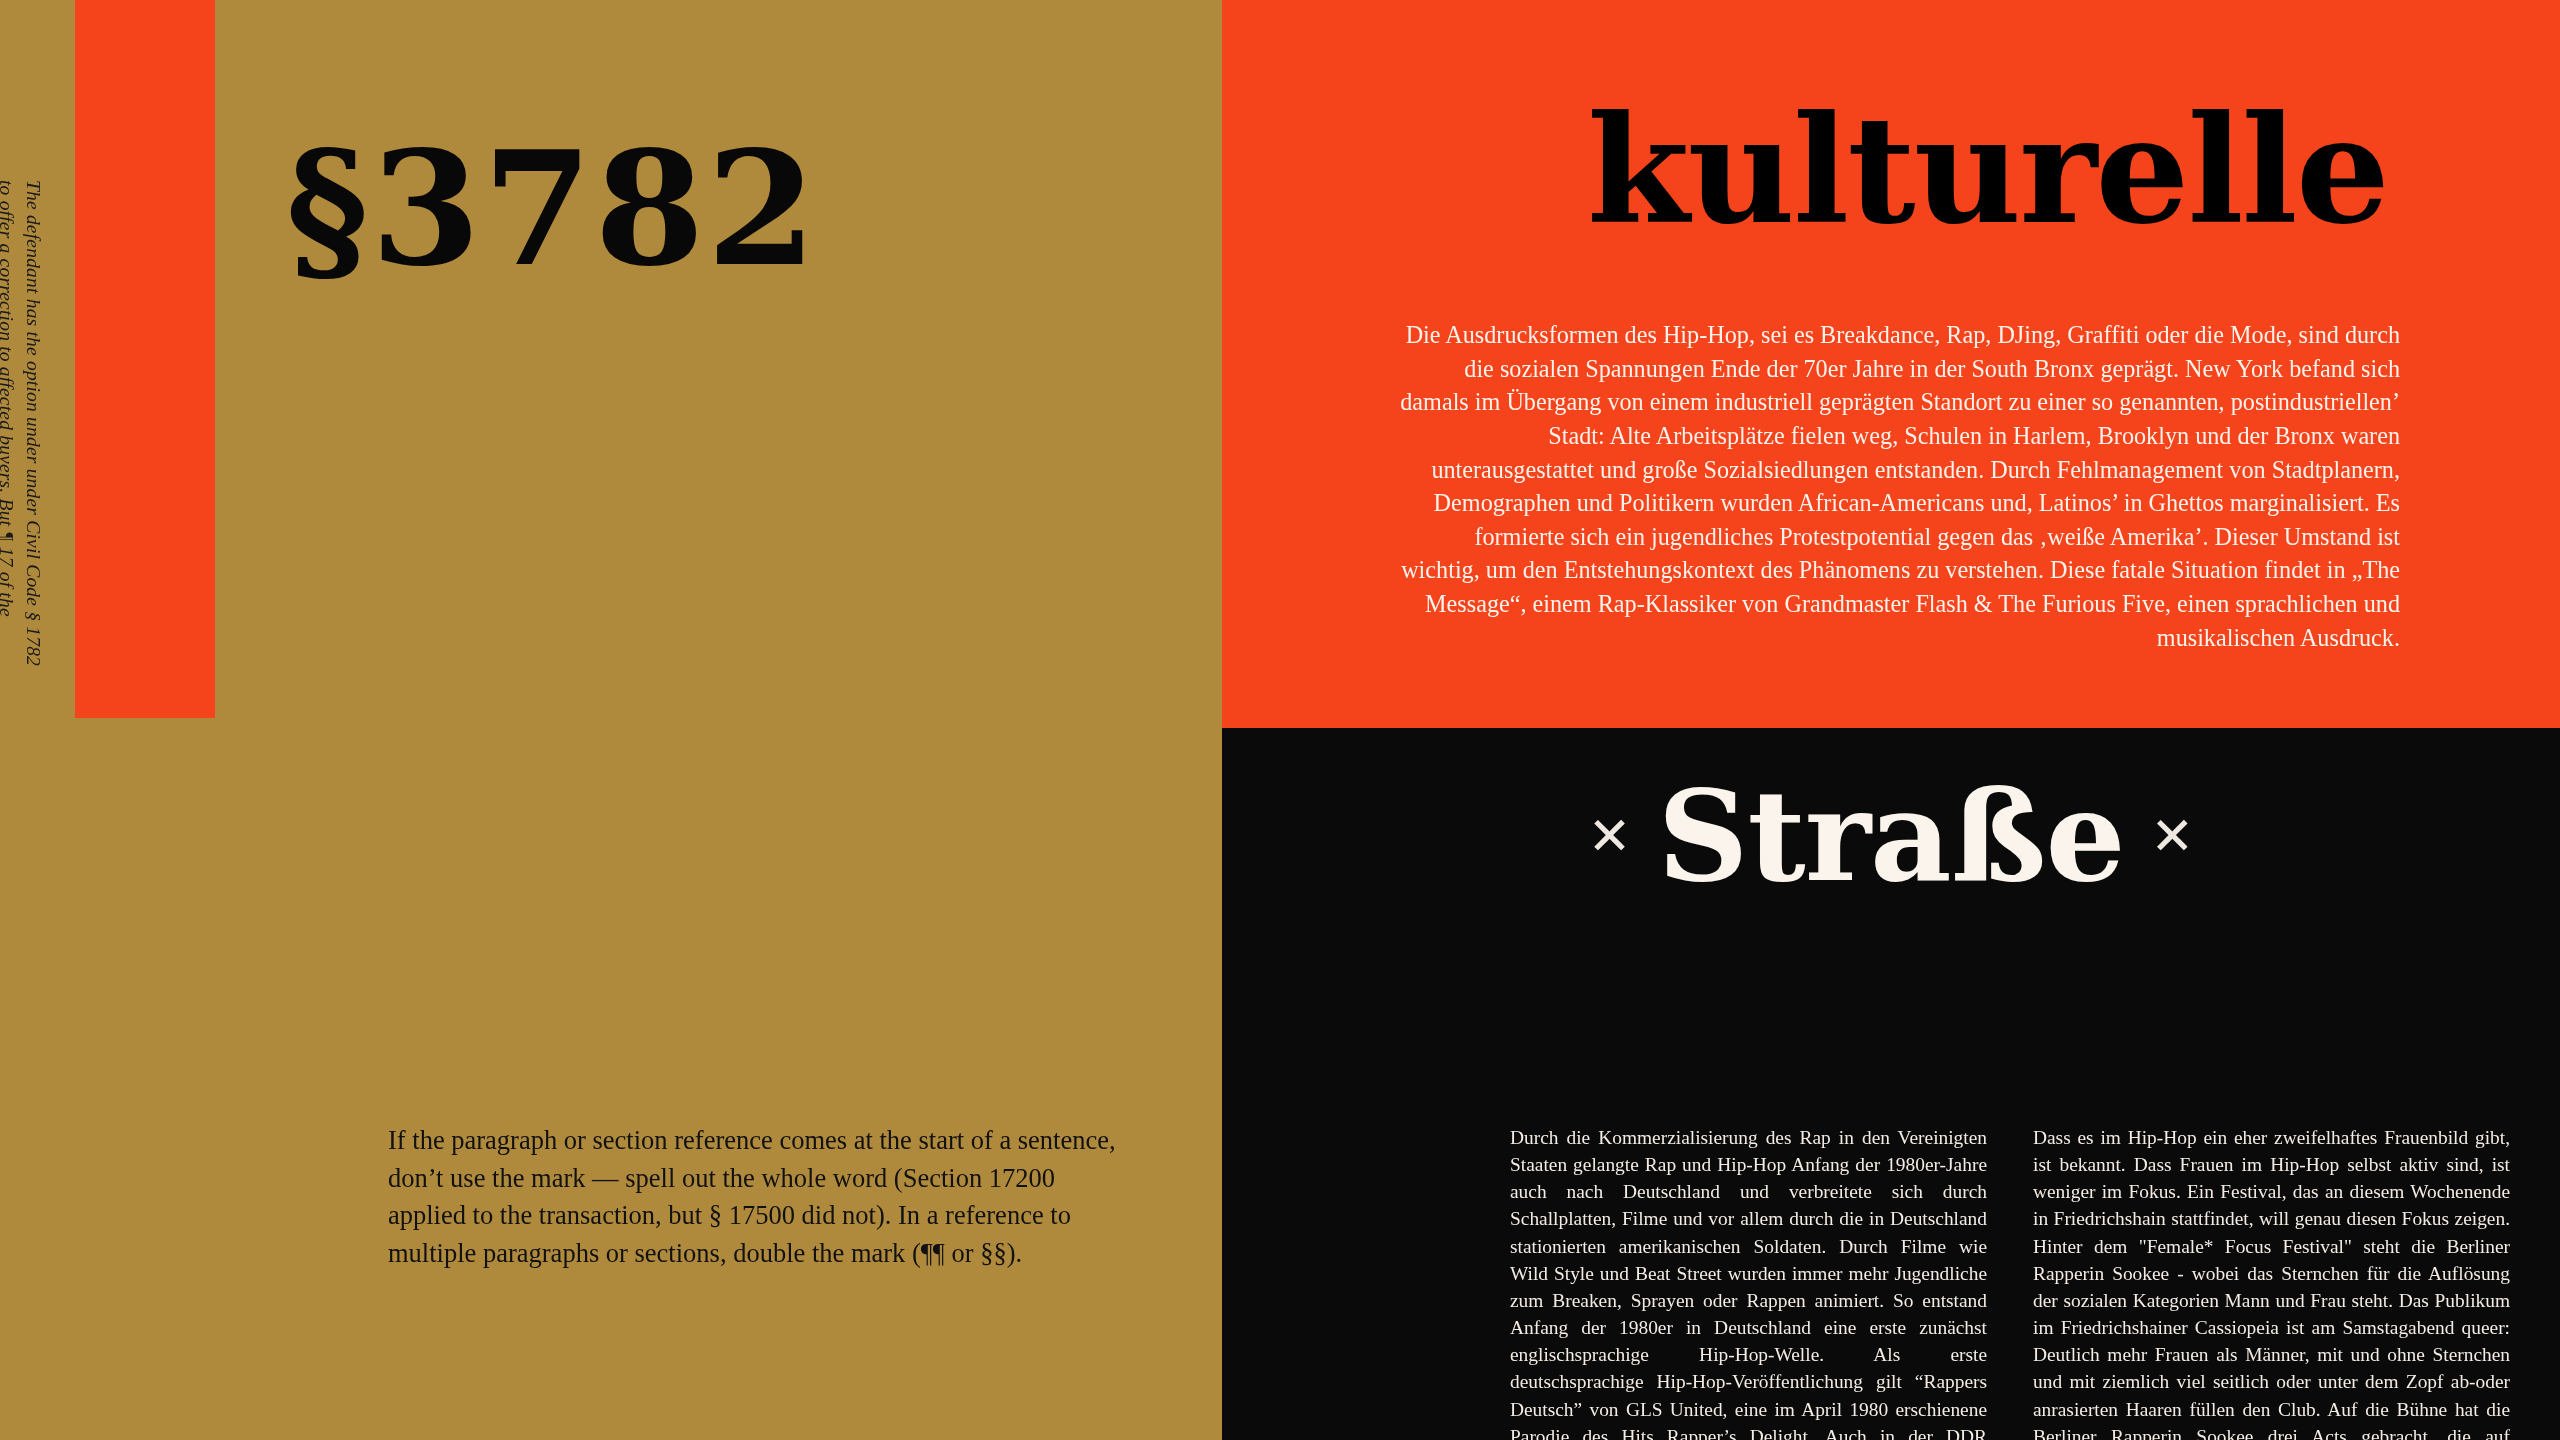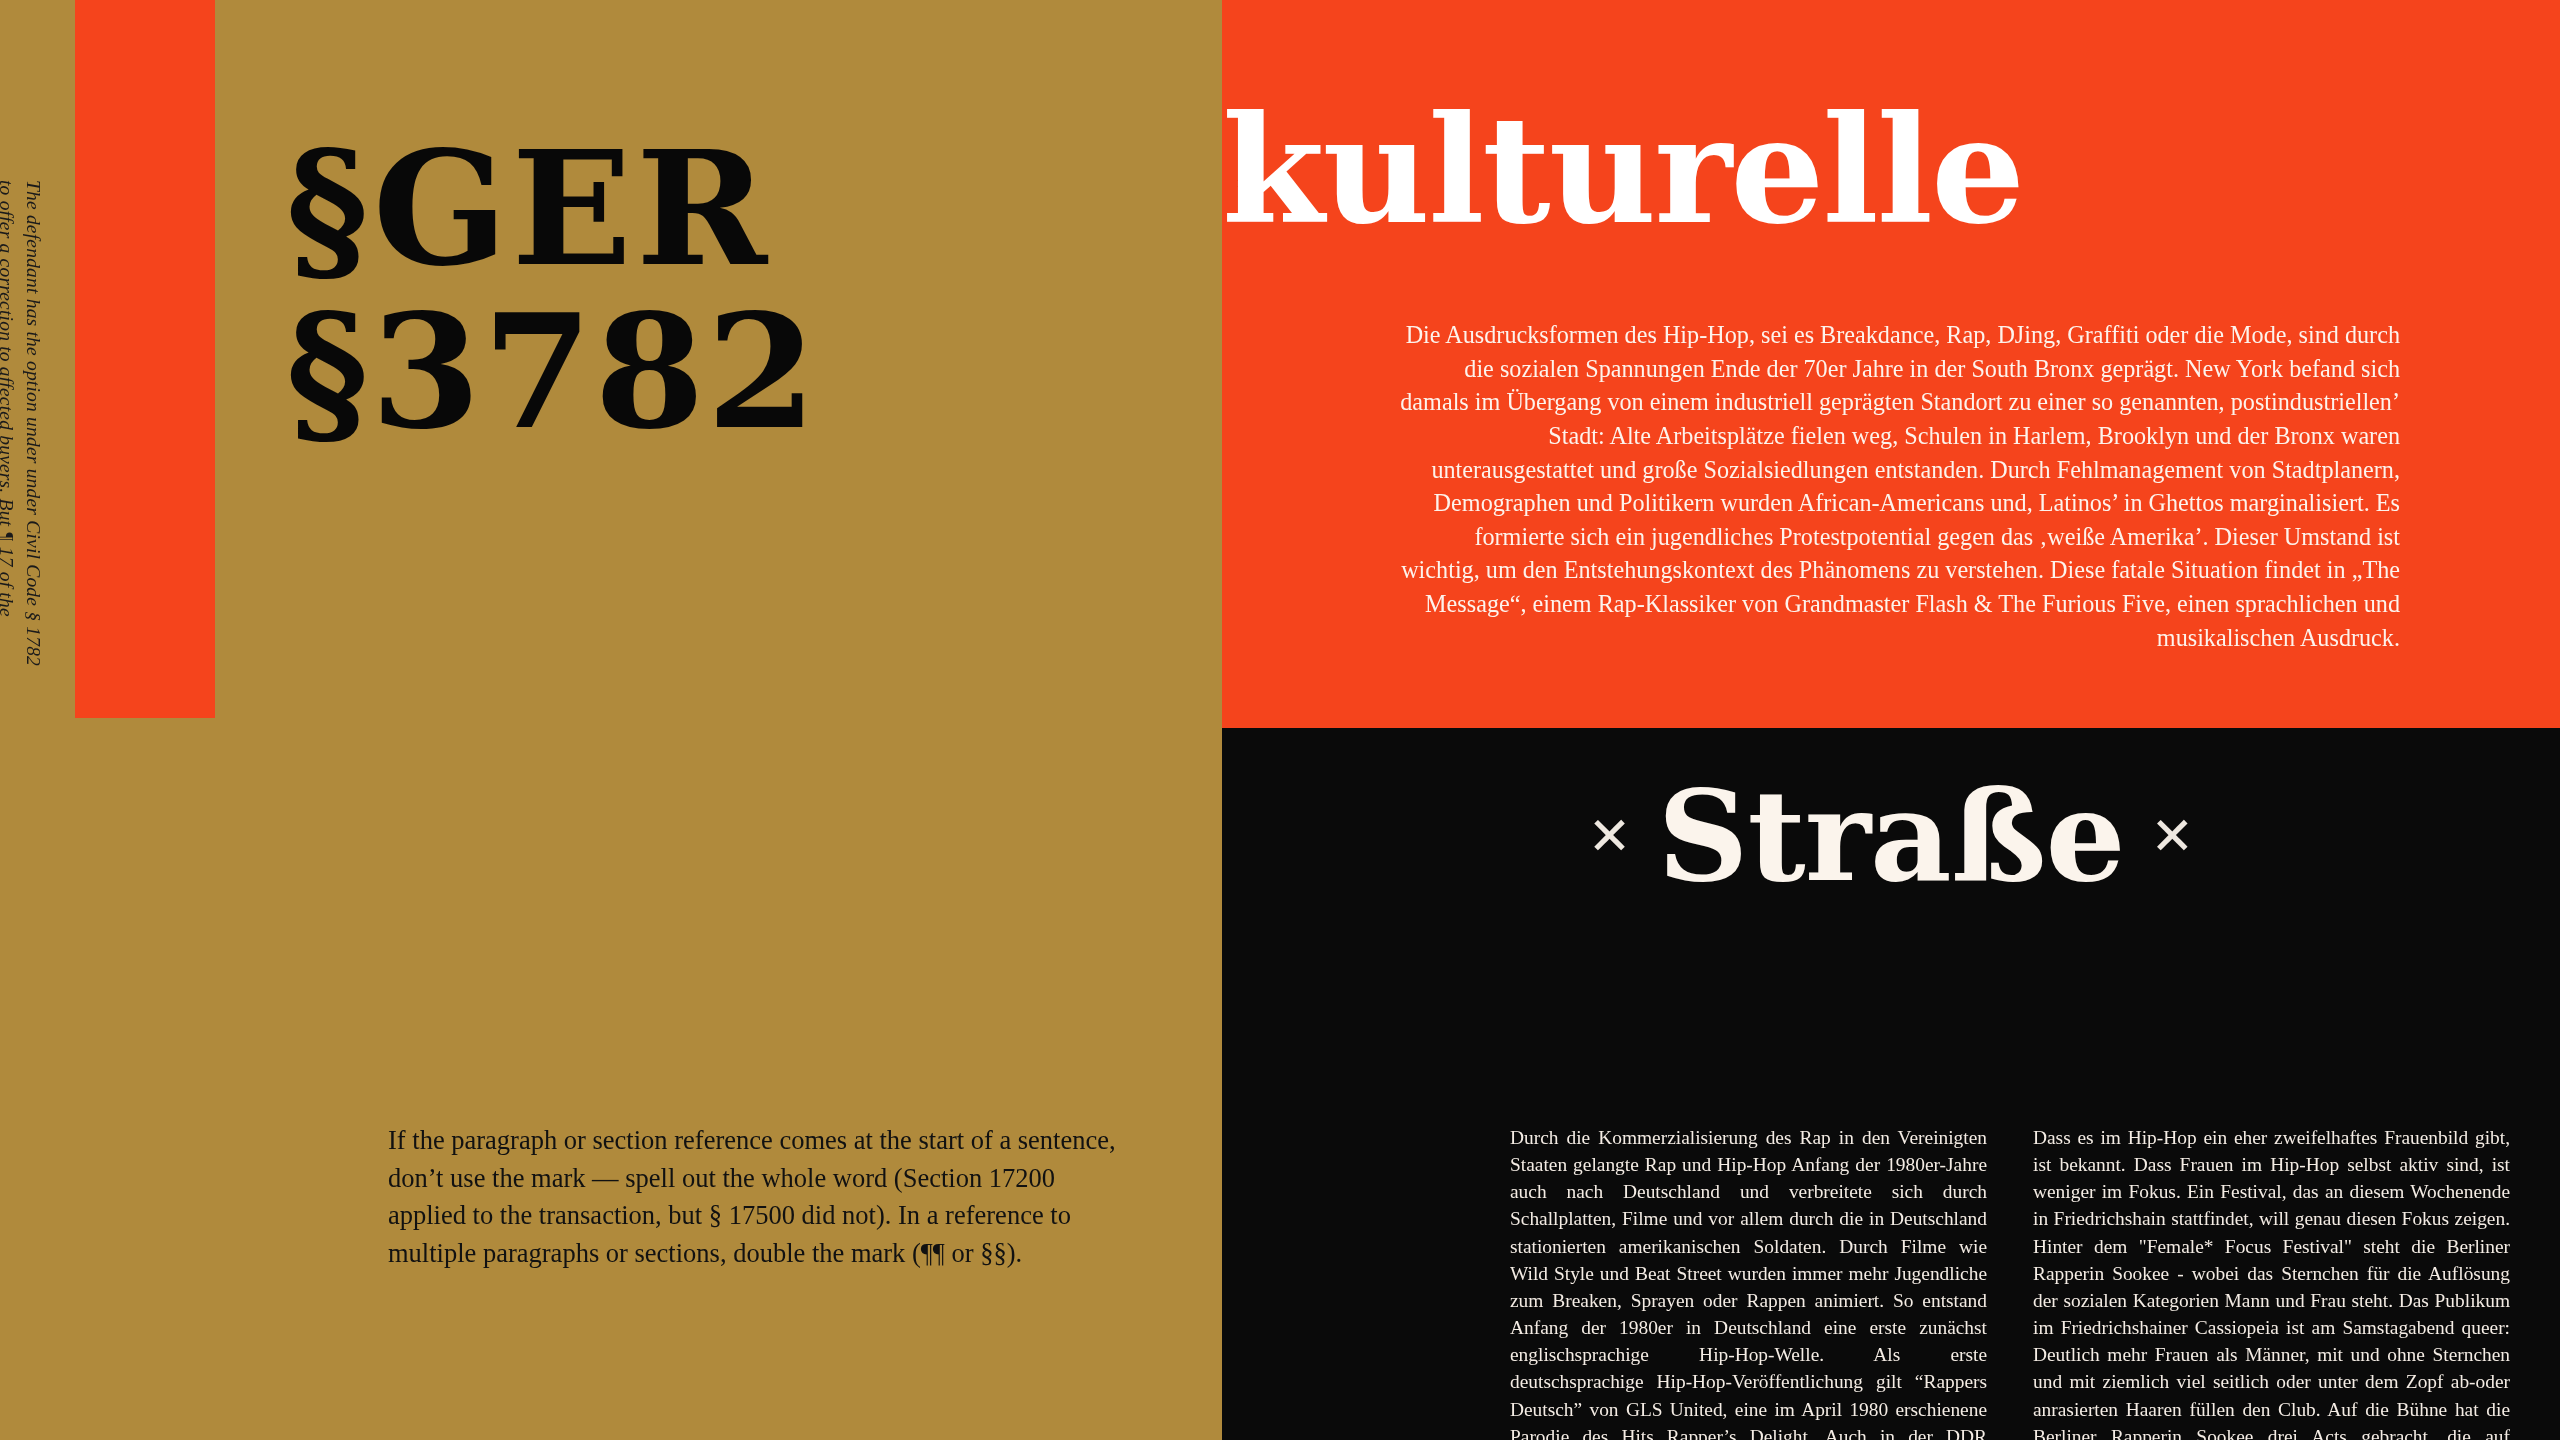--- a/index.html
+++ b/index.html
@@ -103,22 +103,22 @@
     width: 1338px;
     height: 728px;
     background: #f5441c;
     overflow: hidden;
   }
   .orange-head {
     position: absolute;
     left: 0;
     top: 96px;
     width: 1166px;
-    text-align: left;
-    color: #ffffff;
+    text-align: right;
+    color: #000000;
     font-family: "DejaVu Serif", serif;
     font-weight: 700;
     font-size: 148px;
     line-height: 1;
     letter-spacing: -2px;
   }
   .orange-body {
     position: absolute;
     left: 168px;
     top: 318px;
@@ -191,21 +191,20 @@
 
   <div class="left-panel">
 
     <div class="red-tab">
       <div class="red-tab-text">
         <span class="red-tab-inner">The defendant has the option under under Civil Code § 1782 to offer a correction to affected buyers. But ¶ 17 of the agreement suggests it is required.</span>
       </div>
     </div>
 
     <div class="display-block">
-      <div class="display-line dl2">§GER</div>
       <div class="display-line dl4">§3782</div>
     </div>
 
     <div class="left-body">If the paragraph or section reference comes at the start of a sentence, don’t use the mark — spell out the whole word (Section 17200 applied to the transaction, but § 17500 did not). In a reference to multiple paragraphs or sections, double the mark (¶¶ or §§).</div>
   </div>
 
   <div class="orange-panel">
     <div class="orange-head">kulturelle</div>
     <div class="orange-body">Die Ausdrucksformen des Hip-Hop, sei es Breakdance, Rap, DJing, Graffiti oder die Mode, sind durch die sozialen Spannungen Ende der 70er Jahre in der South Bronx geprägt. New York befand sich damals im Übergang von einem industriell geprägten Standort zu einer so genannten, postindustriellen’ Stadt: Alte Arbeitsplätze fielen weg, Schulen in Harlem, Brooklyn und der Bronx waren unterausgestattet und große Sozialsiedlungen entstanden. Durch Fehlmanagement von Stadtplanern, Demographen und Politikern wurden African-Americans und, Latinos’ in Ghettos marginalisiert. Es formierte sich ein jugendliches Protestpotential gegen das ‚weiße Amerika’. Dieser Umstand ist wichtig, um den Entstehungskontext des Phänomens zu verstehen. Diese fatale Situation findet in „The Message“, einem Rap-Klassiker von Grandmaster Flash &amp; The Furious Five, einen sprachlichen und musikalischen Ausdruck.</div>
   </div>

